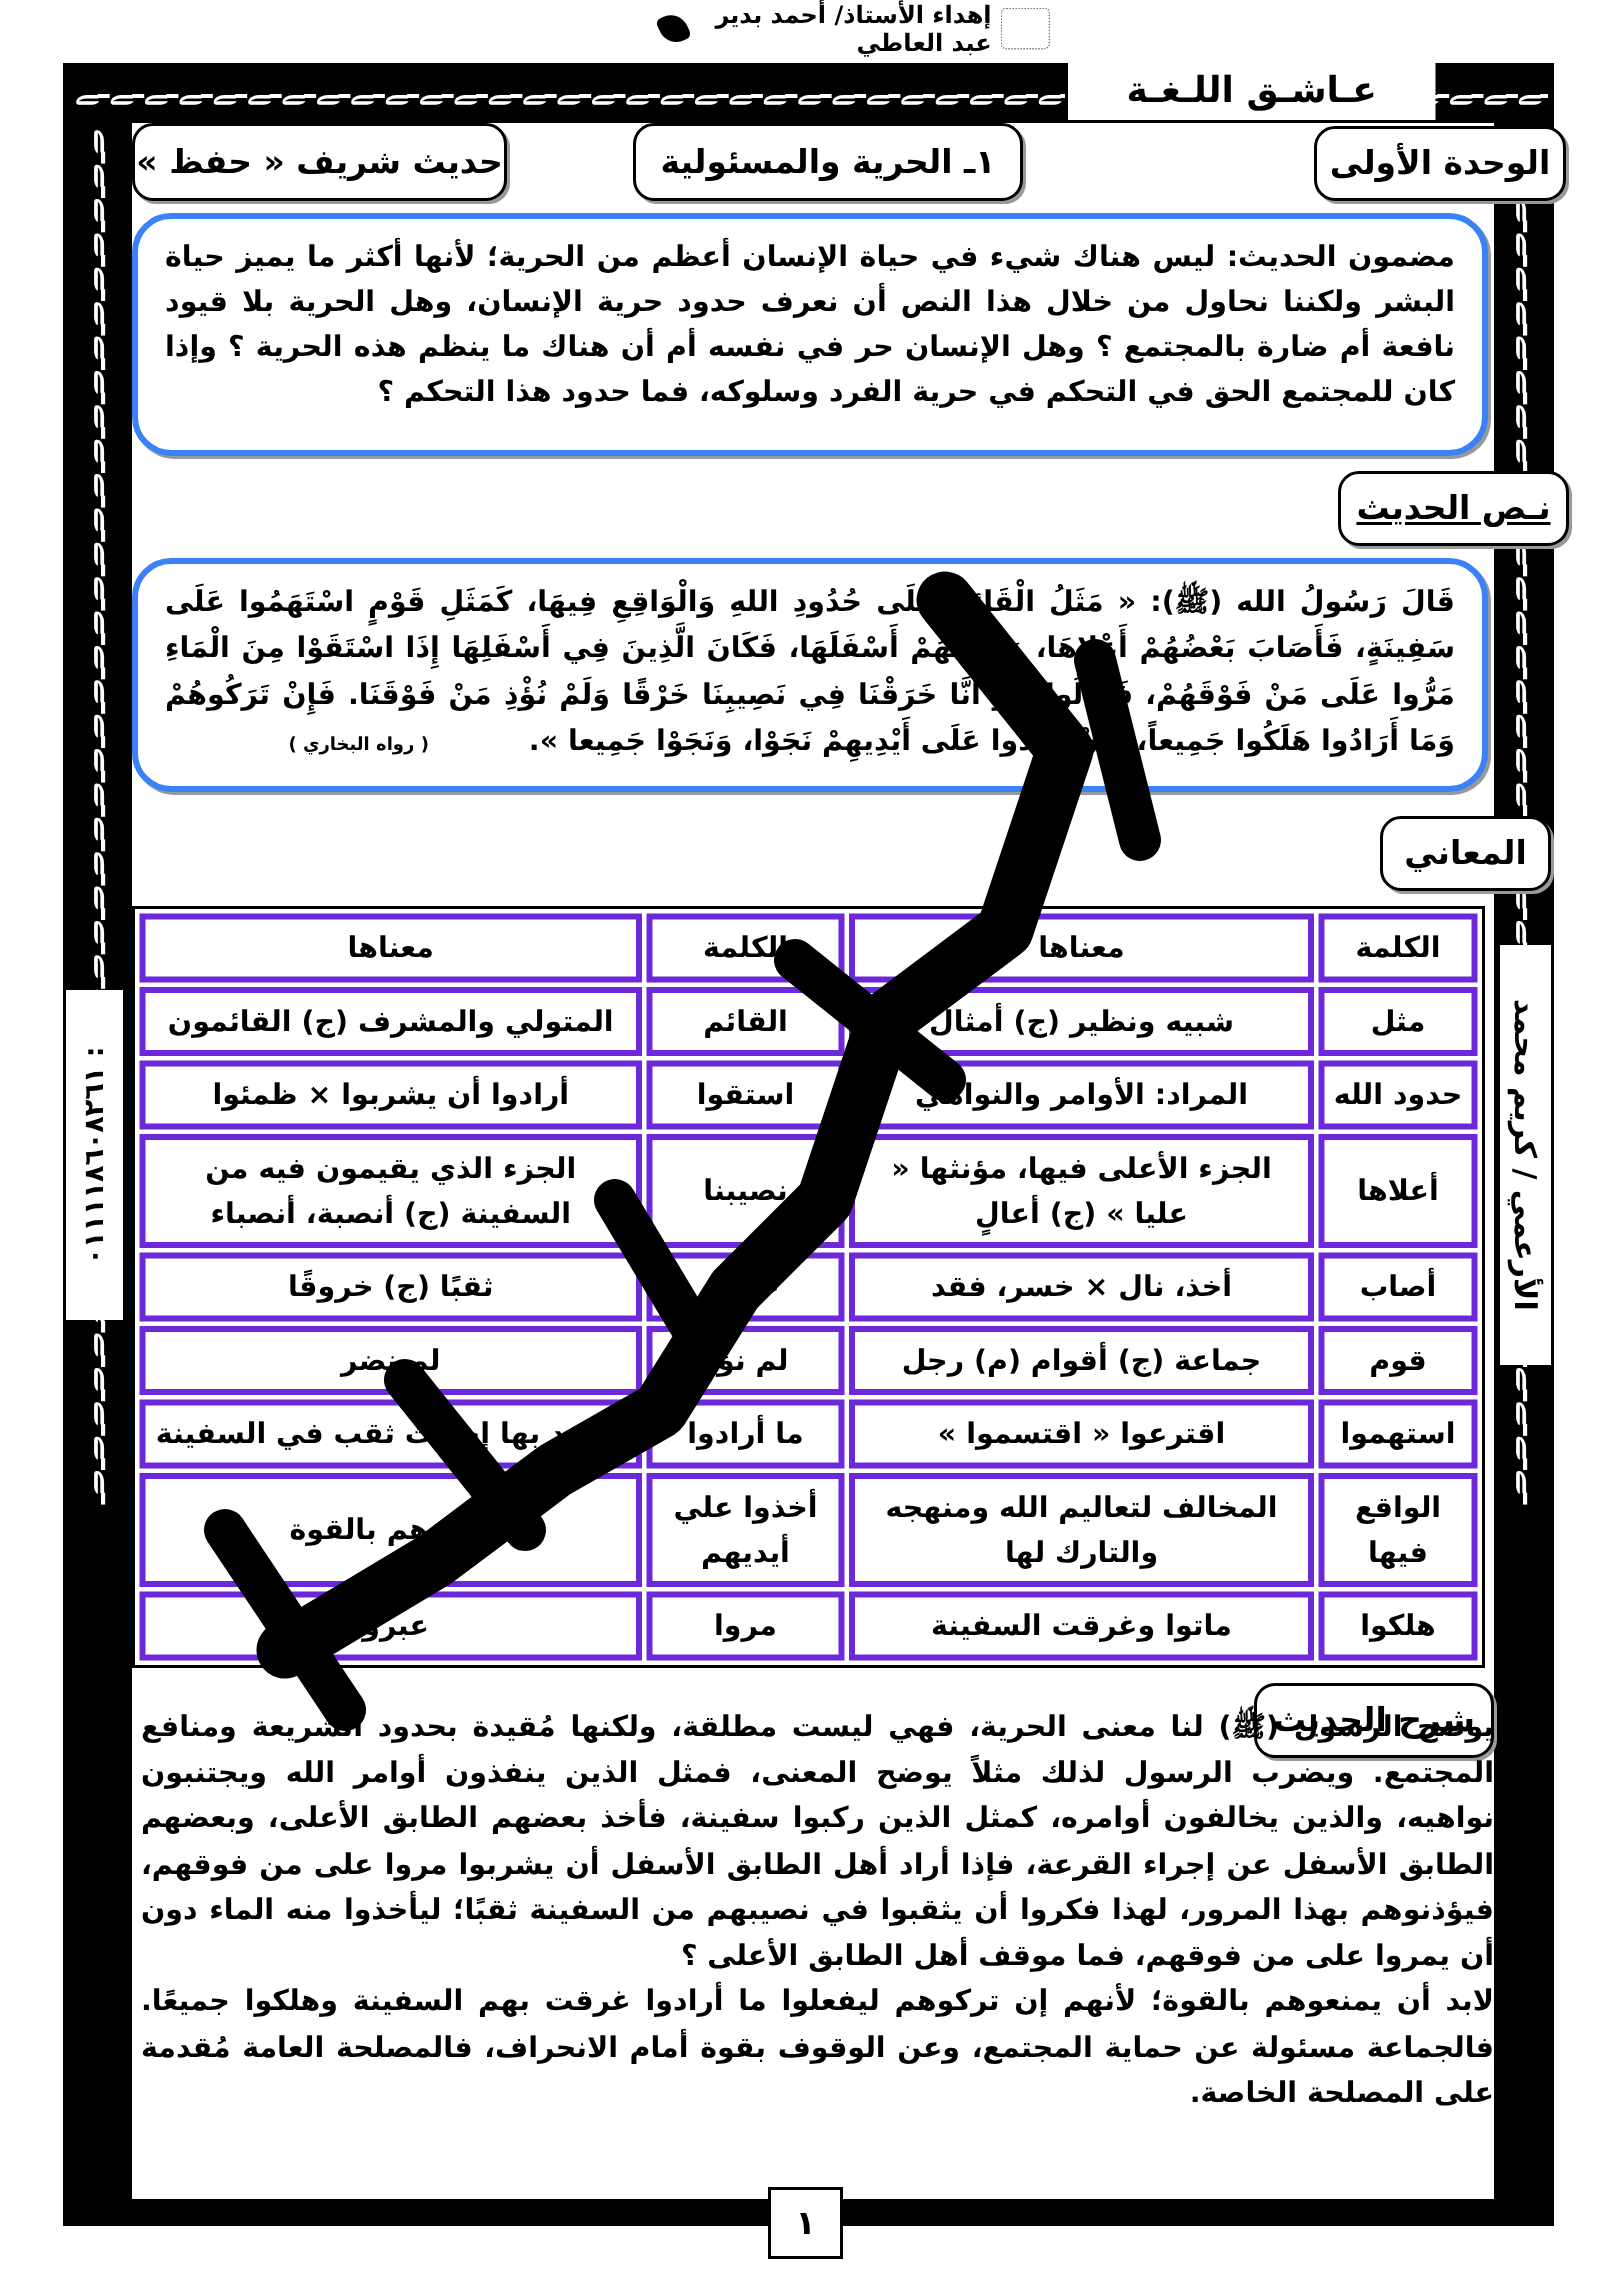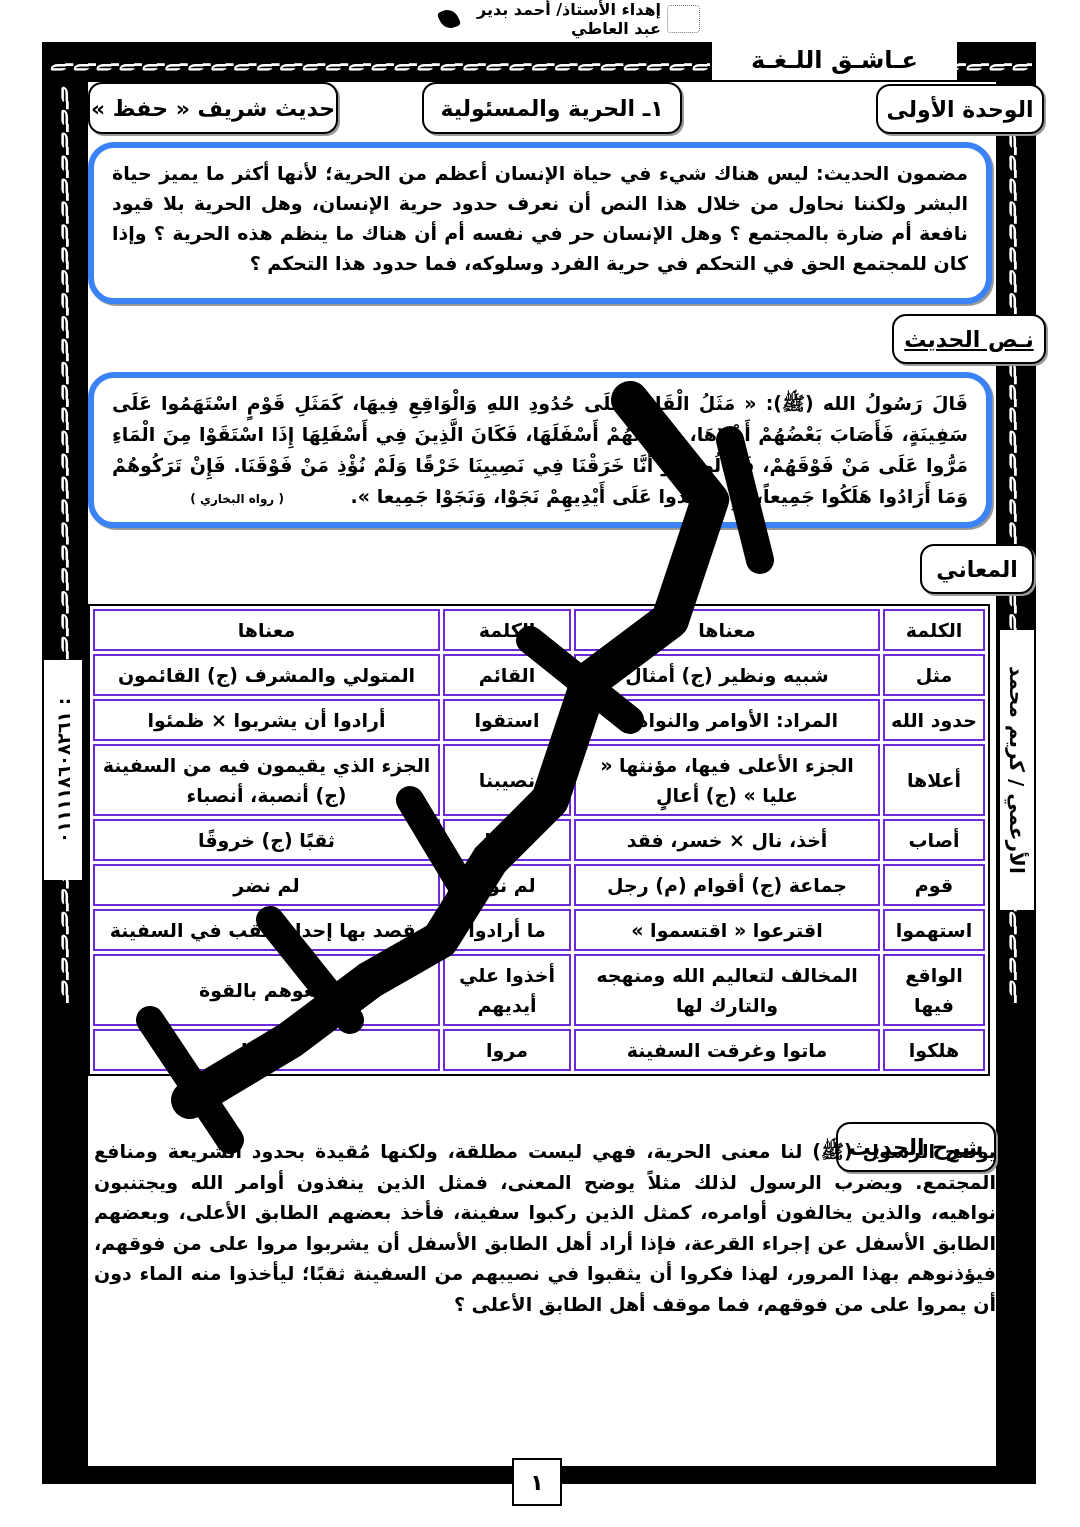--- a/index.html
+++ b/index.html
@@ -11,24 +11,24 @@
   .frame { position:absolute; left:42px; top:42px; width:994px; height:1442px; background:#000; }
   .frame-inner { position:absolute; left:88px; top:82px; width:908px; height:1384px; background:#fff; }
   .band-pattern { position:absolute; color:#fff; font-size:22px; font-weight:bold; letter-spacing:2px; white-space:nowrap; overflow:hidden; line-height:1; }
   .top-pattern { left:50px; top:48px; width:660px; height:30px; }
   .top-pattern2 { left:920px; top:48px; width:112px; height:30px; }
   .bottom-pattern { left:50px; top:1470px; width:980px; height:24px; }
   .left-pattern { left:46px; top:86px; width:38px; height:1380px; writing-mode:vertical-rl; }
   .right-pattern { left:998px; top:86px; width:34px; height:1380px; writing-mode:vertical-rl; }
   .brand { position:absolute; left:712px; top:40px; width:245px; height:40px; background:#fff; display:flex; align-items:center; justify-content:center; font-size:24px; font-weight:bold; direction:rtl; }
   .pill { position:absolute; border:2px solid #000; border-radius:14px; background:#fff; display:flex; align-items:center; justify-content:center; font-weight:bold; font-size:22px; direction:rtl; box-shadow:2px 2px 0 #999;text-align:right; }
-  .box { position:absolute; border:6px solid #3b82f6; border-radius:26px; background:#fff; direction:rtl; text-align:justify; font-weight:bold; font-size:19px; line-height:30px; padding:10px 18px; box-sizing:border-box; box-shadow:2px 2px 0 #999; }
+  .box { position:absolute; border:4px solid #3b82f6; border-radius:26px; background:#fff; direction:rtl; text-align:justify; font-weight:bold; font-size:19px; line-height:30px; padding:10px 18px; box-sizing:border-box; box-shadow:2px 2px 0 #999; }
   .narrator { font-size:12px; font-weight:bold; margin-right:60px; }
   table.meanings { position:absolute; left:88px; top:604px; width:902px; border-collapse:separate; border-spacing:3px; border:2px solid #000; direction:rtl; background:#fff; }
-  table.meanings td, table.meanings th { border:2px solid #6d28d9; text-align:center; font-size:19px; font-weight:bold; padding:4px 6px; line-height:30px; }
+  table.meanings td, table.meanings th { border:4px solid #6d28d9; text-align:center; font-size:19px; font-weight:bold; padding:4px 6px; line-height:30px; }
   table.meanings th { font-weight:bold; }
   .commentary { position:absolute; left:94px; top:1136px; width:902px; direction:rtl; text-align:justify; font-weight:bold; font-size:19px; line-height:30.5px; }
   .commentary p { margin:0; }
   .page-num { position:absolute; left:512px; top:1458px; width:46px; height:44px; background:#fff; border:2px solid #000; display:flex; align-items:center; justify-content:center; font-size:22px; font-weight:bold; }
   .side-right { position:absolute; left:1000px; top:630px; width:34px; height:280px; background:#fff; writing-mode:vertical-rl; display:flex; align-items:center; justify-content:center; font-weight:bold; font-size:20px; direction:rtl; }
   .side-left { position:absolute; left:44px; top:660px; width:38px; height:220px; background:#fff; writing-mode:vertical-rl; transform:rotate(180deg); display:flex; align-items:center; justify-content:center; font-weight:bold; font-size:18px; letter-spacing:1px; }
   .watermark { position:absolute; left:110px; top:380px; width:780px; height:800px; pointer-events:none; }
 </style>
 </head>
 <body>
@@ -124,20 +124,21 @@
       <td>ماتوا وغرقت السفينة</td>
       <td>مروا</td>
       <td>عبروا</td>
     </tr>
   </tbody>
 </table>
 
 <div class="pill" style="left:836px;top:1082px;width:156px;height:46px;margin-top:40px;">شرح الحديث</div>
 <div class="commentary">
   <p>يوضح الرسول (ﷺ) لنا معنى الحرية، فهي ليست مطلقة، ولكنها مُقيدة بحدود الشريعة ومنافع المجتمع. ويضرب الرسول لذلك مثلاً يوضح المعنى، فمثل الذين ينفذون أوامر الله ويجتنبون نواهيه، والذين يخالفون أوامره، كمثل الذين ركبوا سفينة، فأخذ بعضهم الطابق الأعلى، وبعضهم الطابق الأسفل عن إجراء القرعة، فإذا أراد أهل الطابق الأسفل أن يشربوا مروا على من فوقهم، فيؤذنوهم بهذا المرور، لهذا فكروا أن يثقبوا في نصيبهم من السفينة ثقبًا؛ ليأخذوا منه الماء دون أن يمروا على من فوقهم، فما موقف أهل الطابق الأعلى ؟</p>
+  <p>لابد أن يمنعوهم بالقوة؛ لأنهم إن تركوهم ليفعلوا ما أرادوا غرقت بهم السفينة وهلكوا جميعًا. فالجماعة مسئولة عن حماية المجتمع، وعن الوقوف بقوة أمام الانحراف، فالمصلحة العامة مُقدمة على المصلحة الخاصة.</p>
 </div>
 
 <svg class="watermark" viewBox="0 0 780 800">
   <path d="M520 20 L600 120 L560 240 L480 300 L440 420 L380 480 L330 560 L260 600 L180 660 L80 720" stroke="#000" stroke-width="38" fill="none" stroke-linecap="round" stroke-linejoin="round"></path>
   <path d="M620 60 L650 180 M420 260 L520 340 M300 420 L360 520 M160 540 L240 640 M40 640 L120 760" stroke="#000" stroke-width="28" fill="none" stroke-linecap="round"></path>
 </svg>
 
 <div class="page-num">١</div>
 
 </body></html>

